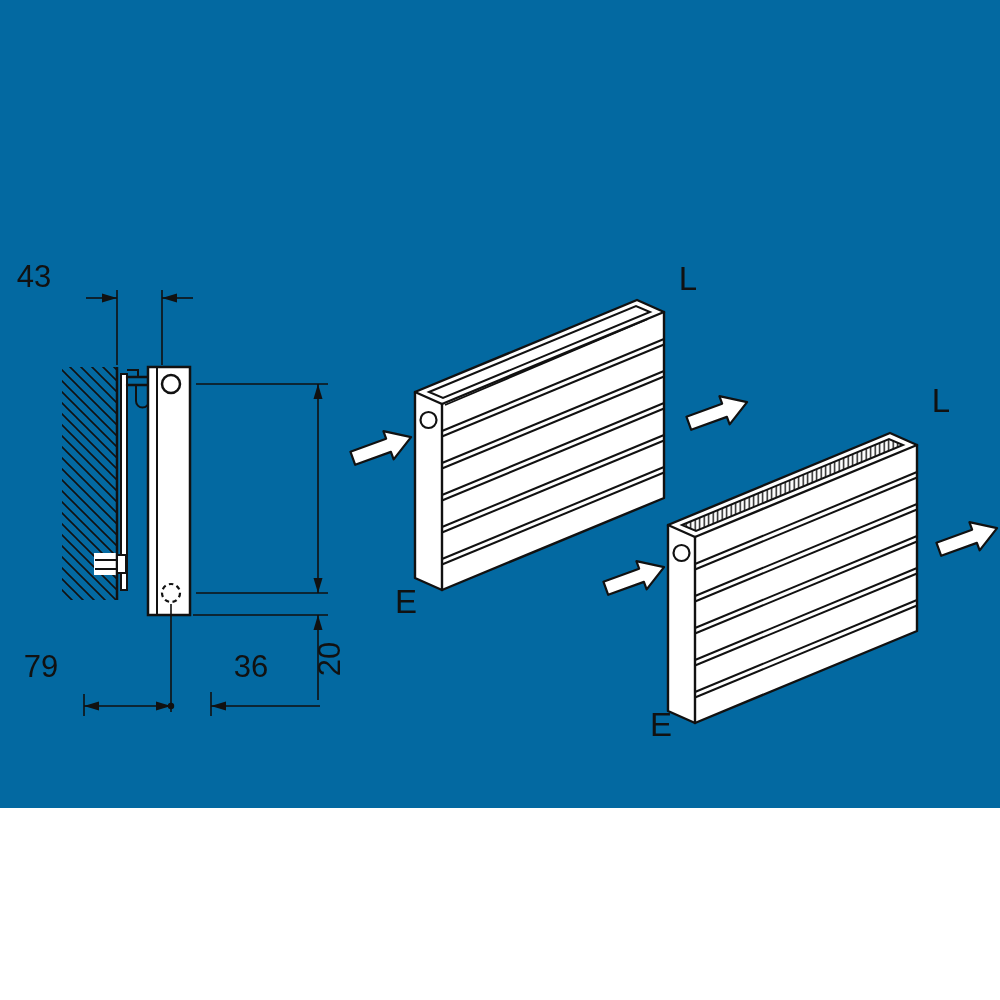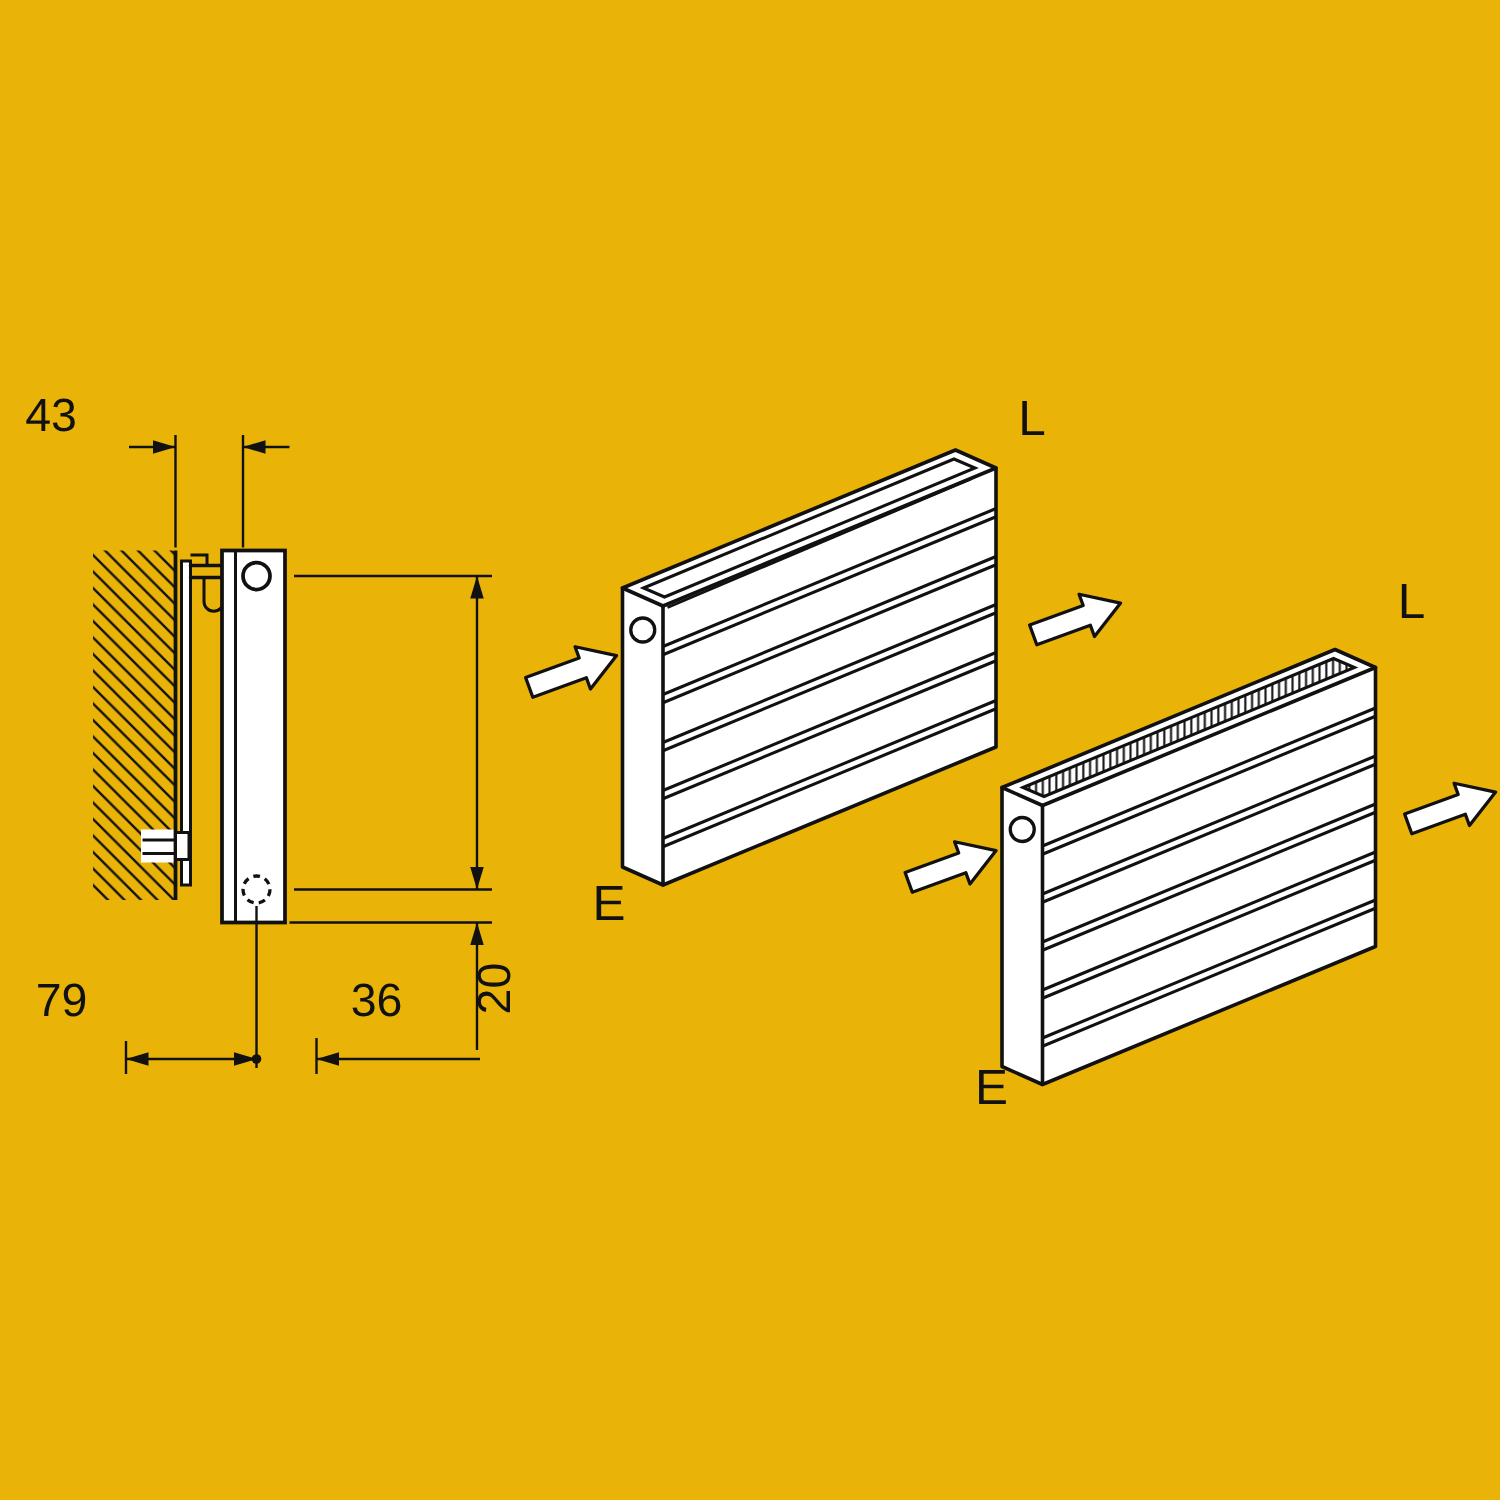--- a/index.html
+++ b/index.html
@@ -7,22 +7,22 @@
     padding: 0;
     background: #ffffff;
     width: 1000px;
     height: 1000px;
     overflow: hidden;
     font-family: "Liberation Sans", sans-serif;
   }
   .stage {
     position: relative;
     width: 1000px;
-    height: 1000px;
-    background: #eab308;
+    height: 808px;
+    background: #0369a1;
   }
   svg { display: block; }
   .outline  { fill: #ffffff; stroke: #111111; stroke-width: 2.4; stroke-linejoin: round; }
   .edge     { fill: none;    stroke: #111111; stroke-width: 2.4; stroke-linecap: round; }
   .thin     { fill: none;    stroke: #111111; stroke-width: 1.6; }
   .slat     { fill: none;    stroke: #111111; stroke-width: 2; }
   .rim      { fill: none;    stroke: #111111; stroke-width: 2; }
   .arrowblk { fill: #ffffff; stroke: #111111; stroke-width: 2.2; stroke-linejoin: round; }
   .ahead    { fill: #111111; stroke: none; }
   .dimtext  { font-family: "Liberation Sans", sans-serif; font-size: 31px; fill: #111111; }

